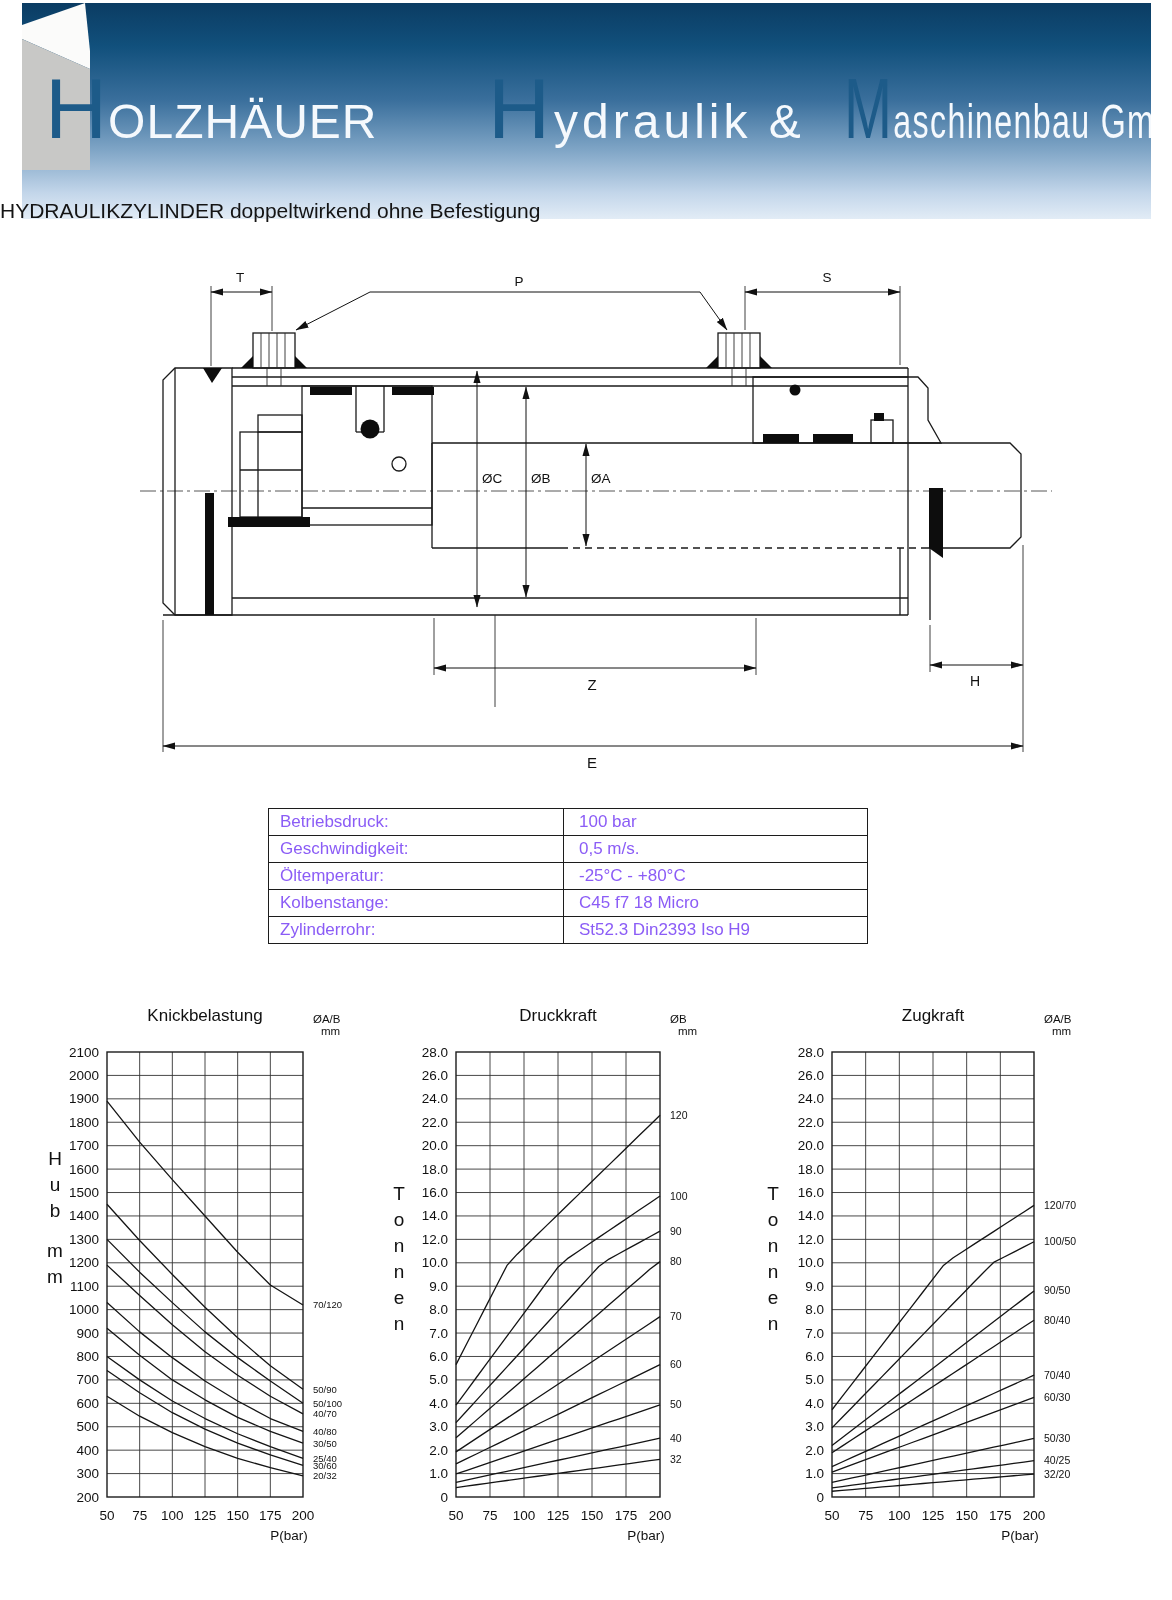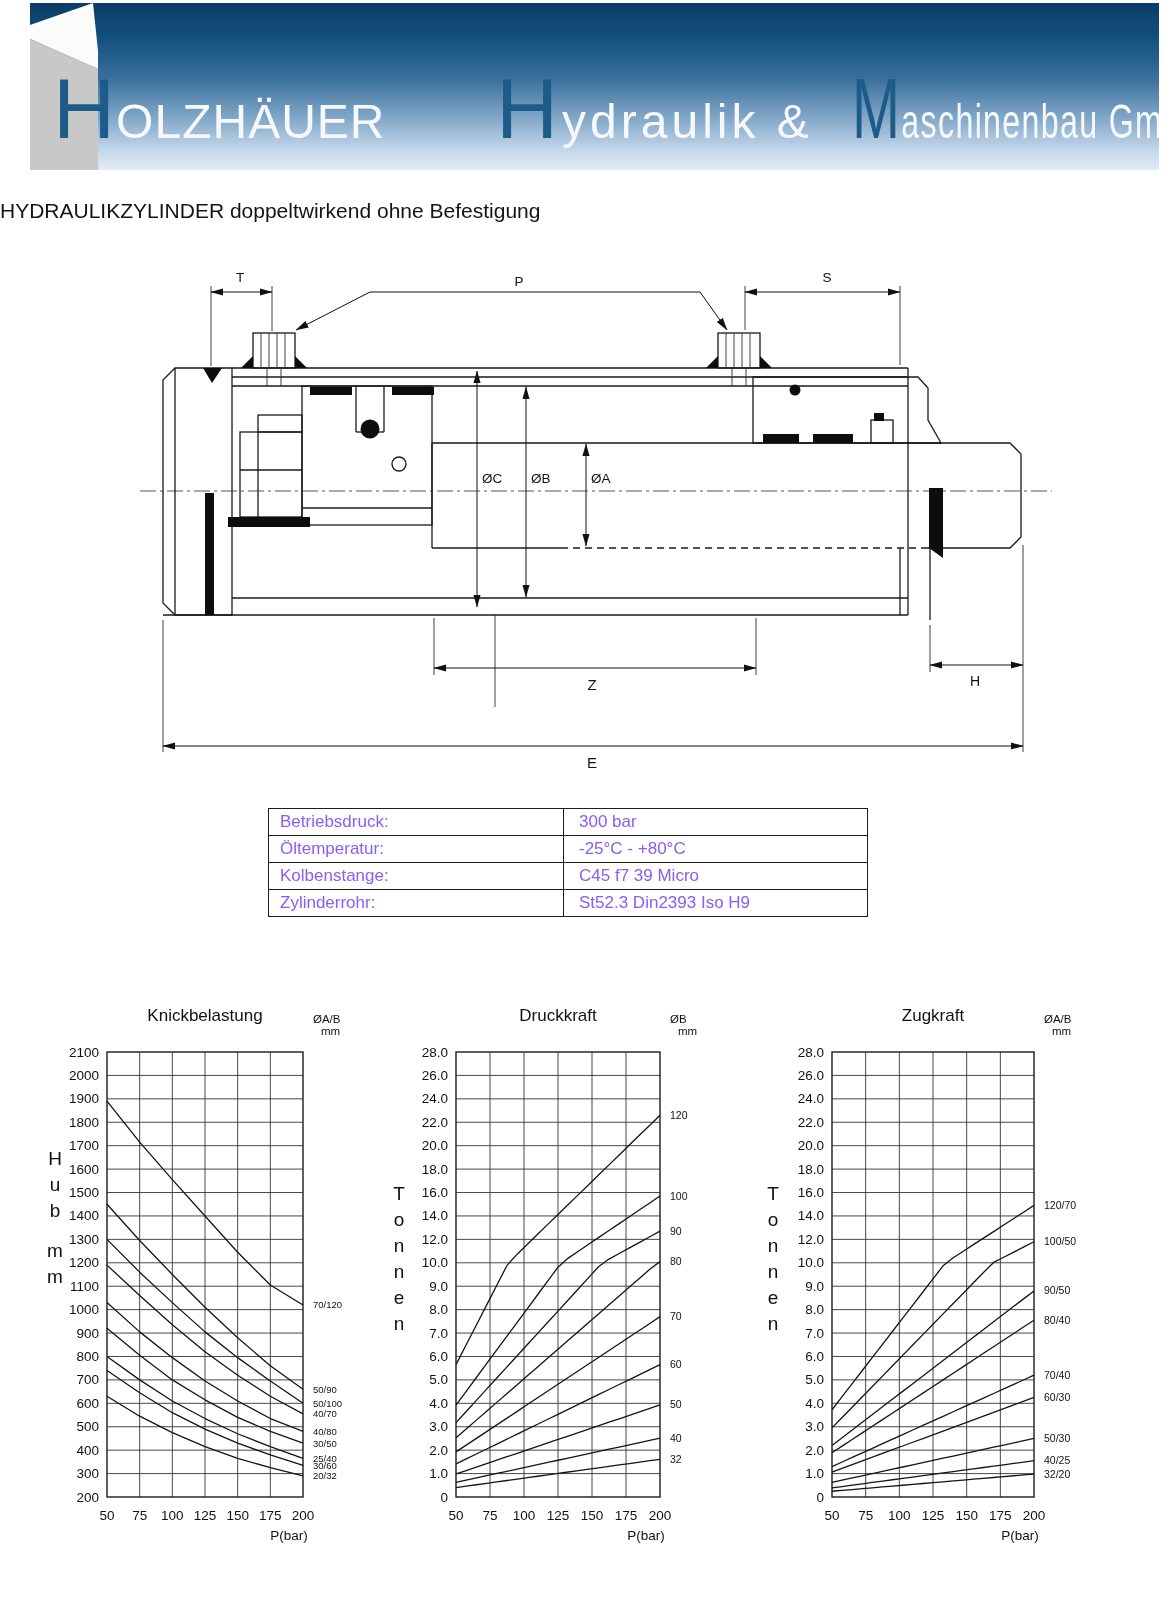--- a/index.html
+++ b/index.html
@@ -1,19 +1,19 @@
 <!DOCTYPE html>
 <html><head>
 <meta charset="utf-8">
 <style>
   html,body{margin:0;padding:0;background:#ffffff;}
   .page{position:relative;width:1172px;height:1600px;background:#ffffff;overflow:hidden;
         font-family:"Liberation Sans",sans-serif;}
   
-  .banner{position:absolute;left:30px;top:3px;width:1129px;height:167px;overflow:hidden;
+  .banner{position:absolute;left:22px;top:3px;width:1129px;height:216px;overflow:hidden;
           background:linear-gradient(180deg,#0b3c63 0%,#11507c 20%,#3a6f9c 45%,#7fa5c6 68%,#c3d6ea 88%,#e2ecf6 100%);}
   .banner svg{position:absolute;left:0;top:0;}
   .logo-part{position:absolute;top:62px;white-space:nowrap;line-height:1;}
   .logo-big{font-size:86px;color:#1d5b89;font-weight:400;}
   .logo-small{font-size:48px;color:#f5f9fd;font-weight:400;}
   .lp1{left:23px;letter-spacing:1px;}
   .lp2{left:466px;letter-spacing:4px;}
   .lp3{left:822px;transform:scaleX(0.67);transform-origin:left bottom;letter-spacing:2px;}
   
   .doc-title{position:absolute;left:0;top:199px;width:1130px;
@@ -186,29 +186,33 @@
       <line class="thin" x1="1023" y1="545" x2="1023" y2="752"></line>
       <line class="dim" x1="163" y1="746" x2="1023" y2="746" marker-start="url(#ar)" marker-end="url(#ar)"></line>
       <text class="dimtxt" x="592" y="768" font-size="15" text-anchor="middle">E</text>
     </g>
   </svg>
 
   <table class="spec">
     <tbody id="spec-tbody">
         <tr>
           <td style="width: 283px;">Betriebsdruck:</td>
-          <td class="val">300 bar</td>
+          <td class="val">100 bar</td>
+        </tr>
+        <tr>
+          <td style="width: 283px;">Geschwindigkeit:</td>
+          <td class="val">0,5 m/s.</td>
         </tr>
         <tr>
           <td style="width: 283px; border-radius: 12px;">Öltemperatur:</td>
           <td class="val">-25°C - +80°C</td>
         </tr>
         <tr>
           <td style="width: 283px;">Kolbenstange:</td>
-          <td class="val">C45 f7 39 Micro</td>
+          <td class="val">C45 f7 18 Micro</td>
         </tr>
         <tr>
           <td style="width: 283px; margin-left: 36px;">Zylinderrohr:</td>
           <td class="val">St52.3 Din2393 Iso H9</td>
         </tr>
       </tbody>
   </table>
 
   <svg id="charts-svg" width="1172" height="600" viewBox="0 985 1172 600">
       <text x="205" y="1021" font-size="17" text-anchor="middle" fill="#111">Knickbelastung</text>

